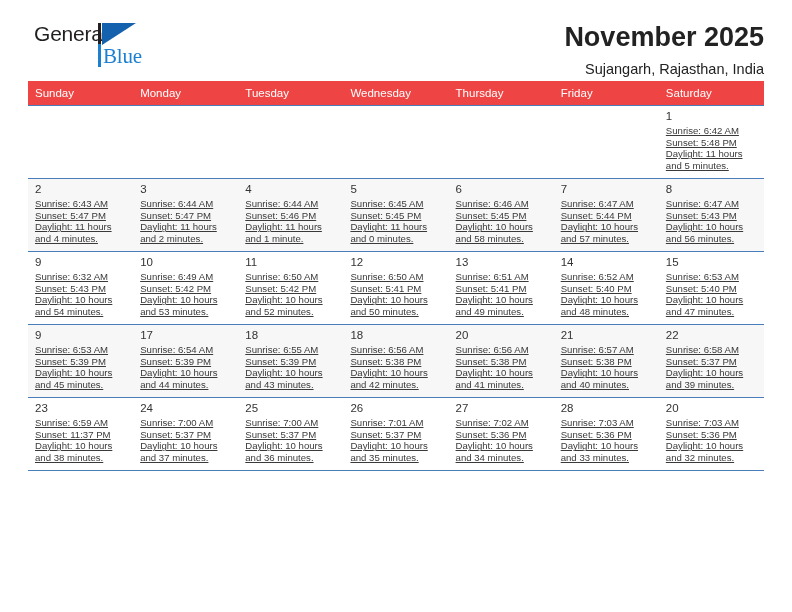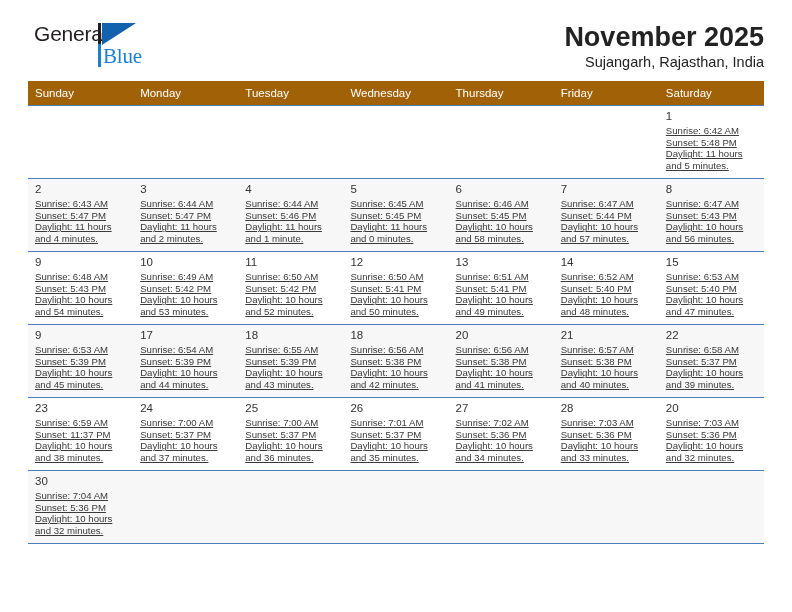--- a/index.html
+++ b/index.html
@@ -89,33 +89,34 @@
     font-size: 27px;
     color: #222222;
     line-height: 30px;
     font-weight: bold;
     letter-spacing: 0px;
   }
   .cal-subtitle {
     font-size: 14.5px;
     color: #222222;
     line-height: 20px;
+    margin-top: 7px;
   }
 
   
   .cal {
     border-collapse: collapse;
     table-layout: fixed;
     width: 736px;
     margin-top: 9px;
   }
   .cal col { width: 105.14px; }
 
   thead th {
-    background: #a16207;
+    background: #ef4444;
     color: #ffffff;
     font-size: 11.5px;
     font-weight: normal;
     text-align: left;
     padding: 6px 0 6px 7px;
     height: 20px;
     box-sizing: border-box;
     border: none;
   }
 
@@ -275,21 +276,21 @@
 Daylight: 10 hours
 and 56 minutes.</div>
         </div>
           </td>
       </tr>
 
       <tr>
         <td>
             <div class="cell-inner">
           <div class="daynum">9</div>
-          <div class="info">Sunrise: 6:48 AM
+          <div class="info">Sunrise: 6:32 AM
 Sunset: 5:43 PM
 Daylight: 10 hours
 and 54 minutes.</div>
         </div>
           </td>
         <td>
             <div class="cell-inner">
           <div class="daynum">10</div>
           <div class="info">Sunrise: 6:49 AM
 Sunset: 5:42 PM
@@ -469,34 +470,17 @@
             <div class="cell-inner">
           <div class="daynum">20</div>
           <div class="info">Sunrise: 7:03 AM
 Sunset: 5:36 PM
 Daylight: 10 hours
 and 32 minutes.</div>
         </div>
           </td>
       </tr>
 
-      <tr class="alt">
-        <td>
-            <div class="cell-inner">
-          <div class="daynum">30</div>
-          <div class="info">Sunrise: 7:04 AM
-Sunset: 5:36 PM
-Daylight: 10 hours
-and 32 minutes.</div>
-        </div>
-          </td>
-        <td class="empty"></td>
-        <td class="empty"></td>
-        <td class="empty"></td>
-        <td class="empty"></td>
-        <td class="empty"></td>
-        <td class="empty"></td>
-      </tr>
 
     </tbody>
   </table>
 
 </div>
 
 </body></html>

